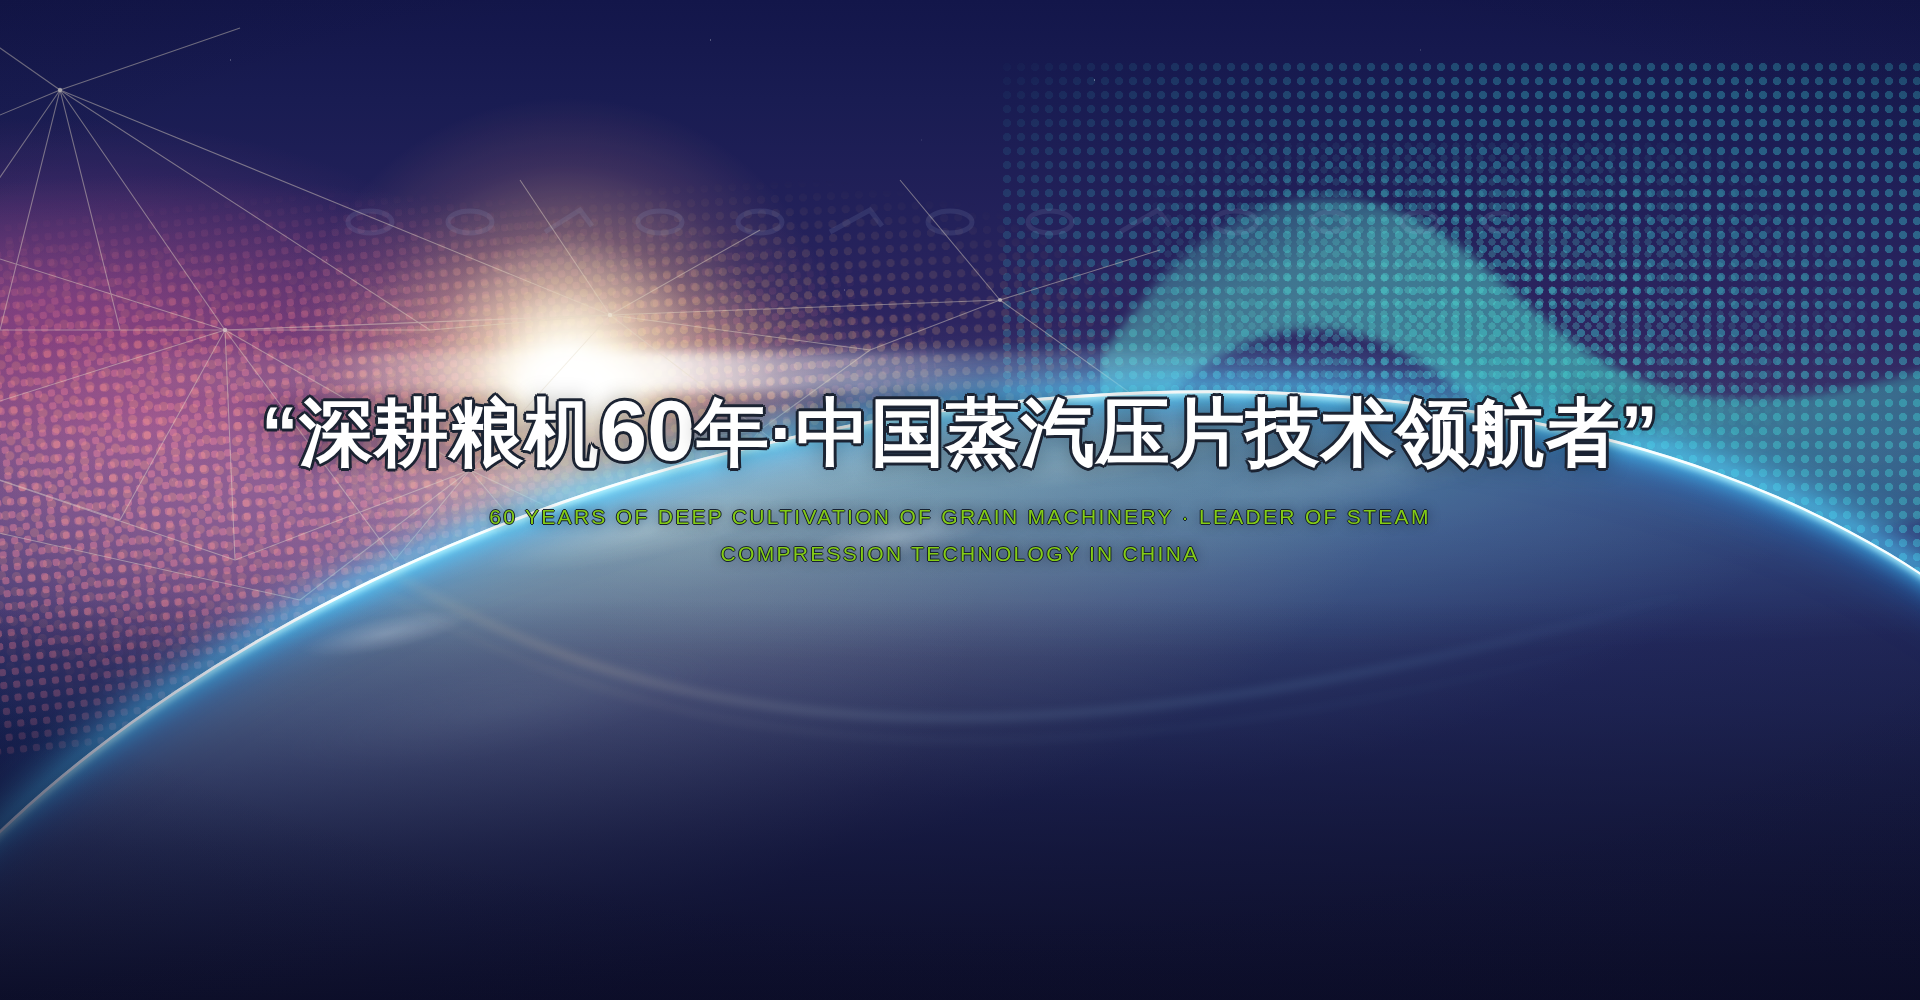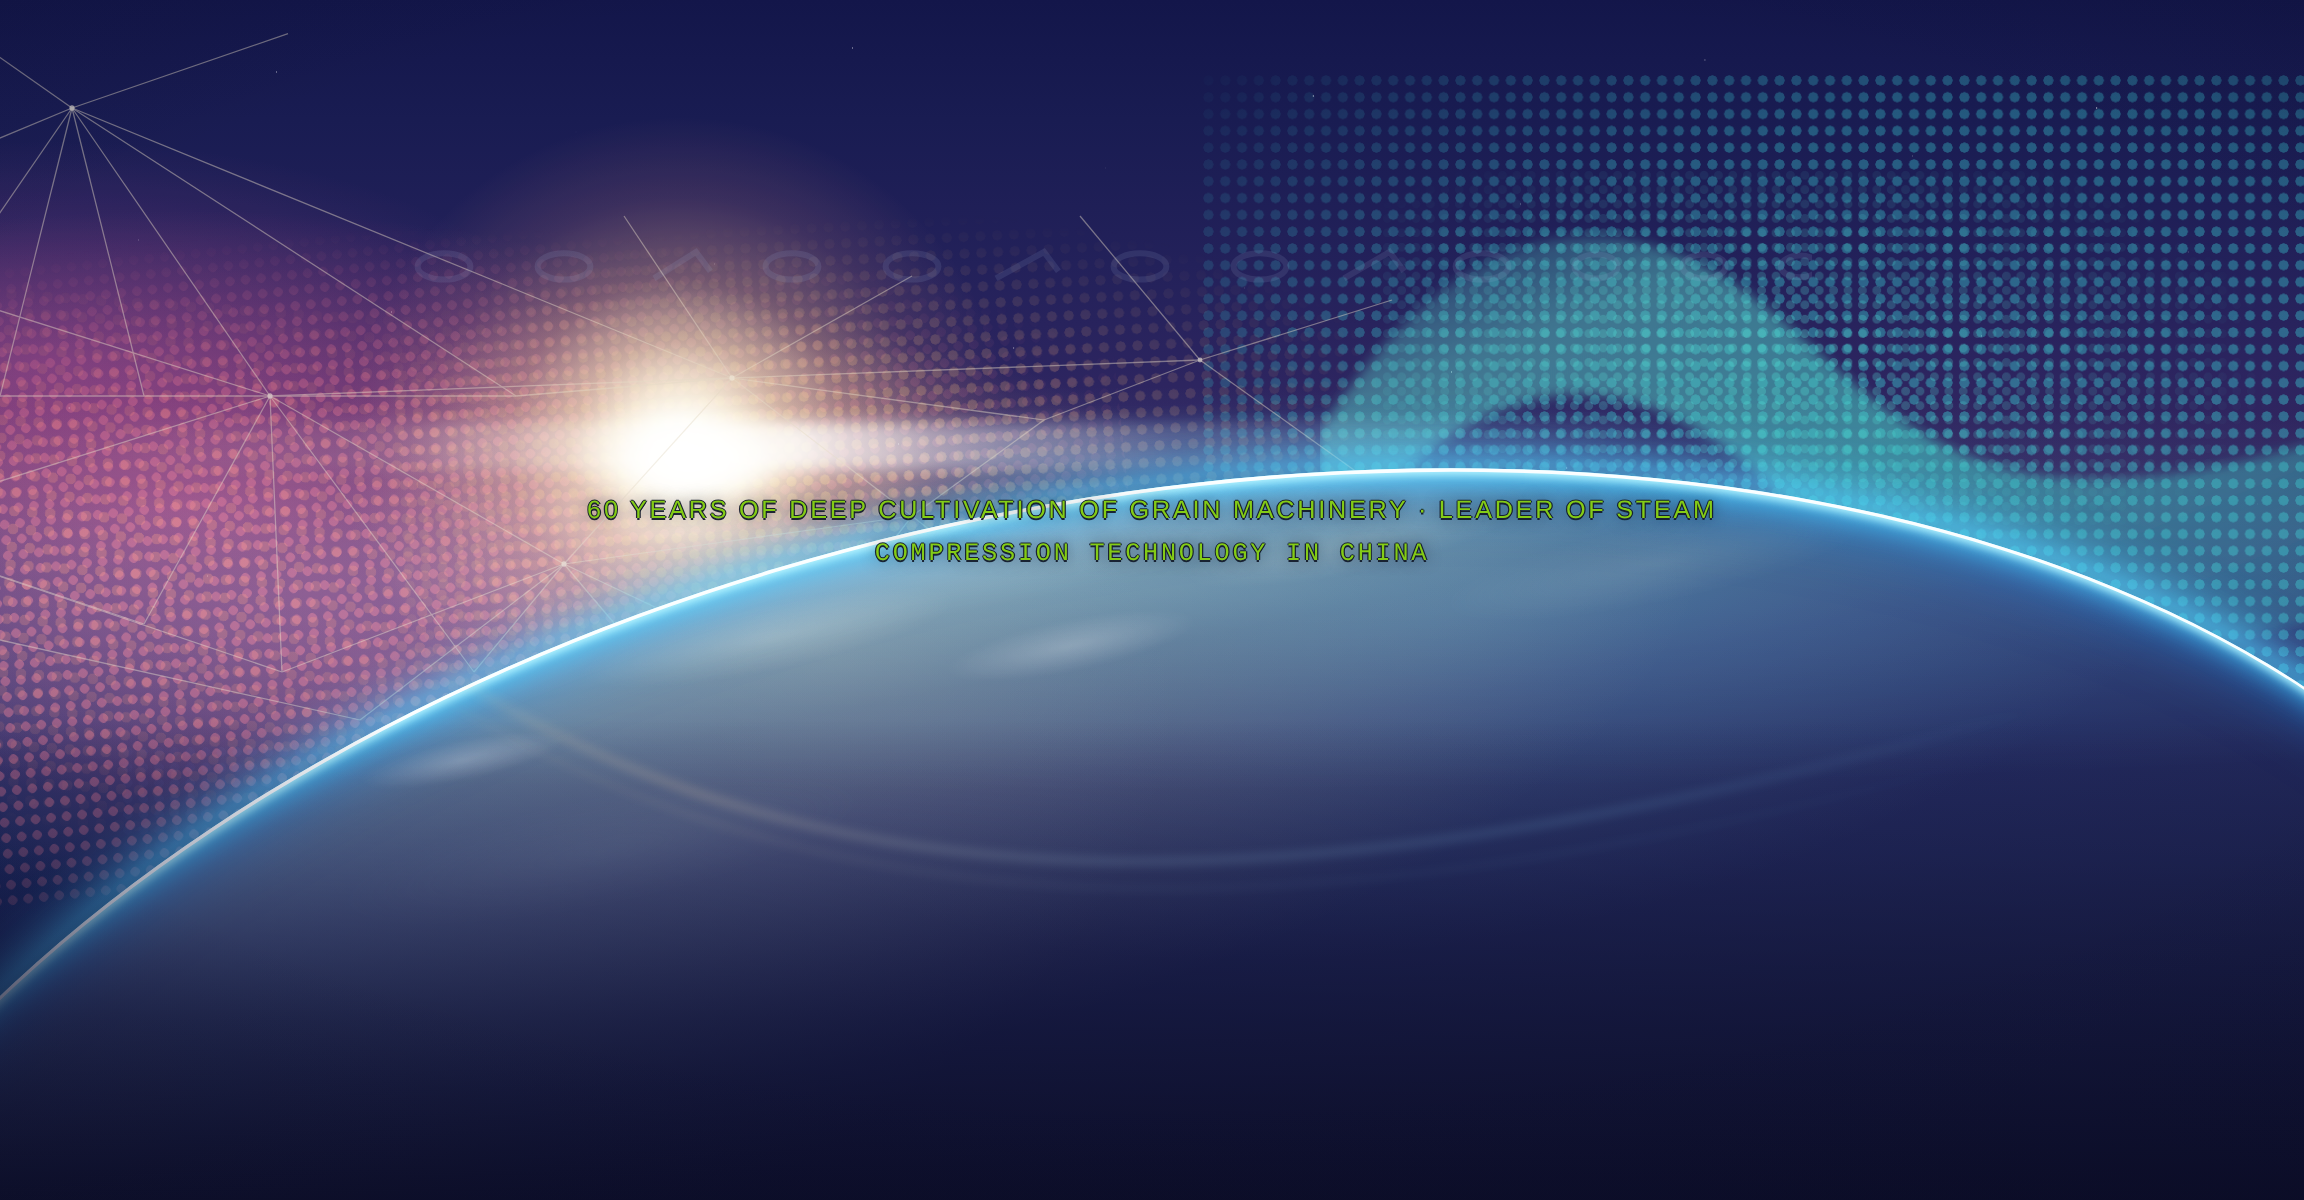--- a/index.html
+++ b/index.html
@@ -269,21 +269,21 @@
     font-size:21px;
     letter-spacing:2.3px;
     font-weight:400;
     color:#84cc16;
     text-shadow:
       -1px 0 0 rgba(20,28,44,.95), 1px 0 0 rgba(20,28,44,.95),
       0 -1px 0 rgba(20,28,44,.95), 0 1px 0 rgba(20,28,44,.95),
       0 0 12px rgba(10,16,30,.7);
   }
   #sub1{margin-top:29px;}
-  #sub2{margin-top:13px;font-family:Liberation Mono, monospace;}
+  #sub2{margin-top:13px;}
 </style>
 </head>
 <body>
 
 <div id="stage">
 
   <div class="layer" id="sky"></div>
   <div class="layer" id="stars"></div>
 
   <div class="layer" id="warm-left"></div>
@@ -415,17 +415,20 @@
         </filter>
     </defs>
     <path d="M0,40 C320,280 700,320 1400,120" stroke="url(#fl)" stroke-width="7" fill="none" filter="url(#fb)"></path>
     <path d="M0,70 C340,300 720,340 1400,150" stroke="url(#fl)" stroke-width="3" fill="none" filter="url(#fb)" opacity=".7"></path>
   </svg>
 
   <div class="layer" id="floor"></div>
   <div class="layer" id="vign"></div>
 
   <div id="copy">
+    <h1 id="headline">
+      <span>“</span><span>深耕粮机</span><span class="num">60</span><span>年·中国蒸汽压片技术领航者</span><span>”</span>
+    </h1>
     <p id="sub1">60 YEARS OF DEEP CULTIVATION OF GRAIN MACHINERY · LEADER OF STEAM</p>
     <p id="sub2">COMPRESSION TECHNOLOGY IN CHINA</p>
   </div>
 
 </div>
 
 </body></html>

